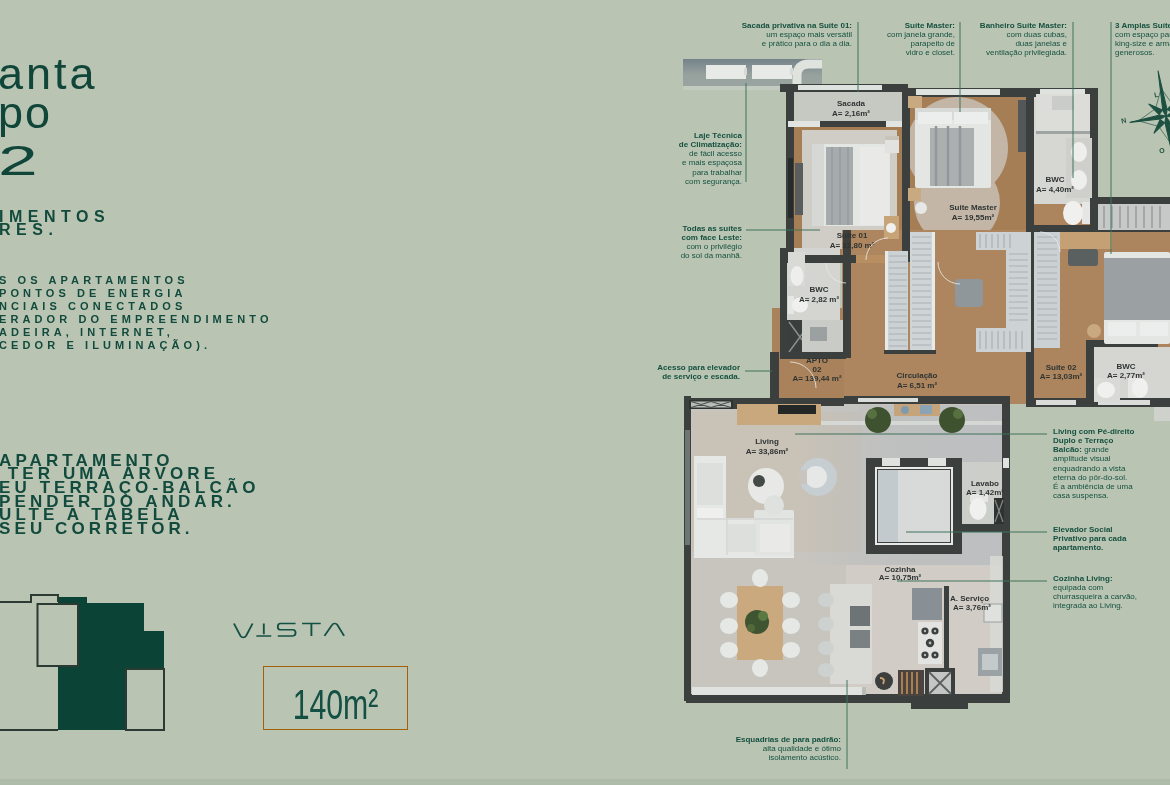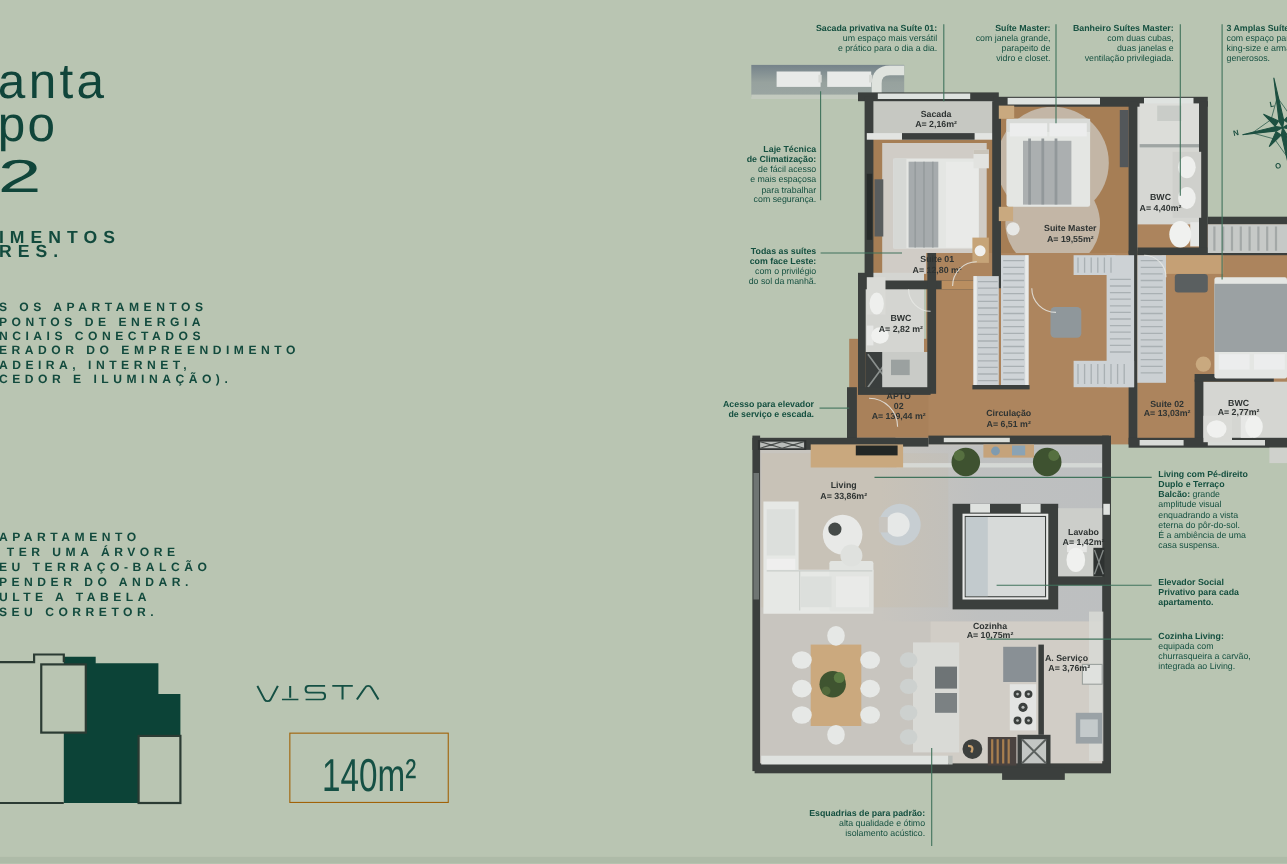--- a/index.html
+++ b/index.html
@@ -17,33 +17,33 @@
 <div class="abs hdr" style="left:-2px;top:48px;font-size:45px;letter-spacing:3px;">anta</div>
 
 <div class="abs hdr" style="left:-2px;top:87px;font-size:45px;letter-spacing:2px;">po</div>
 
 <div class="abs hdr" style="left:-2px;top:137px;font-size:42px;transform:scaleX(1.7);transform-origin:0 0;">2</div>
 
 <div class="abs par" style="left:-1px;top:210px;font-size:16px;line-height:13.4px;letter-spacing:5.5px;">IMENTOS<br>RES.</div>
 
 <div class="abs par" style="left:-1px;top:273.5px;font-size:11px;line-height:13px;letter-spacing:4.1px;">S OS APARTAMENTOS<br>PONTOS DE ENERGIA<br>NCIAIS CONECTADOS<br>ERADOR DO EMPREENDIMENTO<br>ADEIRA, INTERNET,<br>CEDOR E ILUMINAÇÃO).</div>
 
-<div class="abs par" style="left:-1px;top:453.5px;font-size:11px;line-height:13.7px;letter-spacing:4.1px;margin-top:29px;">APARTAMENTO<br>&nbsp;TER UMA ÁRVORE<br>EU TERRAÇO-BALCÃO<br>PENDER DO ANDAR.<br>ULTE A TABELA<br>SEU CORRETOR.</div>
+<div class="abs par" style="left:-1px;top:453.5px;font-size:17px;line-height:13.7px;letter-spacing:4.1px;">APARTAMENTO<br>&nbsp;TER UMA ÁRVORE<br>EU TERRAÇO-BALCÃO<br>PENDER DO ANDAR.<br>ULTE A TABELA<br>SEU CORRETOR.</div>
 
 <div class="abs ann" style="right:428px;top:131px;text-align:right;"><b>Laje Técnica<br>de Climatização:</b><br>de fácil acesso<br>e mais espaçosa<br>para trabalhar<br>com segurança.</div>
 
 <div class="abs ann" style="right:428px;top:224px;text-align:right;"><b>Todas as suítes<br>com face Leste:</b><br>com o privilégio<br>do sol da manhã.</div>
 
 <div class="abs ann" style="right:430px;top:363px;text-align:right;"><b>Acesso para elevador<br>de serviço e escada.</b></div>
 
 <div class="abs ann" style="right:318px;top:21px;text-align:right;"><b>Sacada privativa na Suíte 01:</b><br>um espaço mais versátil<br>e prático para o dia a dia.</div>
 
 <div class="abs ann" style="right:215px;top:21px;text-align:right;"><b>Suíte Master:</b><br>com janela grande,<br>parapeito de<br>vidro e closet.</div>
 
-<div class="abs ann" style="right:103px;top:21px;text-align:right;"><b>Banheiro Suítes Master:</b><br>com duas cubas,<br>duas janelas e<br>ventilação privilegiada.</div>
+<div class="abs ann" style="right:103px;top:21px;text-align:right;"><b>Banheiro Suíte Master:</b><br>com duas cubas,<br>duas janelas e<br>ventilação privilegiada.</div>
 
 <div class="abs ann" style="left:1115px;top:21px;text-align:left;"><b>3 Amplas Suítes</b><br>com espaço para<br>king-size e armários<br>generosos.</div>
 
 <div class="abs ann" style="left:1053px;top:427px;"><b>Living com Pé-direito<br>Duplo e Terraço<br>Balcão:</b> grande<br>amplitude visual<br>enquadrando a vista<br>eterna do pôr-do-sol.<br>É a ambiência de uma<br>casa suspensa.</div>
 
 <div class="abs ann" style="left:1053px;top:525px;"><b>Elevador Social<br>Privativo para cada<br>apartamento.</b></div>
 
 <div class="abs ann" style="left:1053px;top:574px;"><b>Cozinha Living:</b><br>equipada com<br>churrasqueira a carvão,<br>integrada ao Living.</div>
 
 <div class="abs ann" style="left:680px;width:161px;top:735px;text-align:right;"><b>Esquadrias de para padrão:</b><br>alta qualidade e ótimo<br>isolamento acústico.</div>

